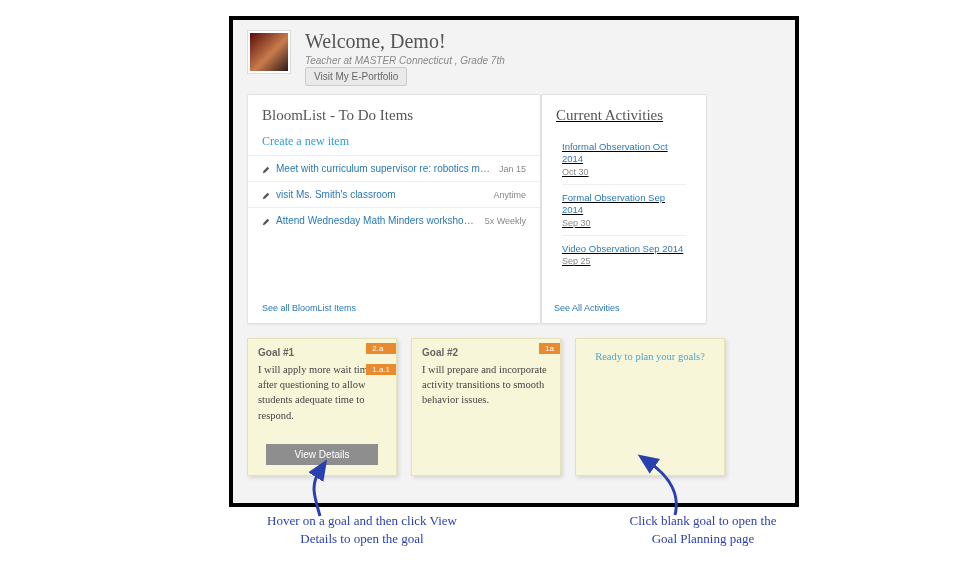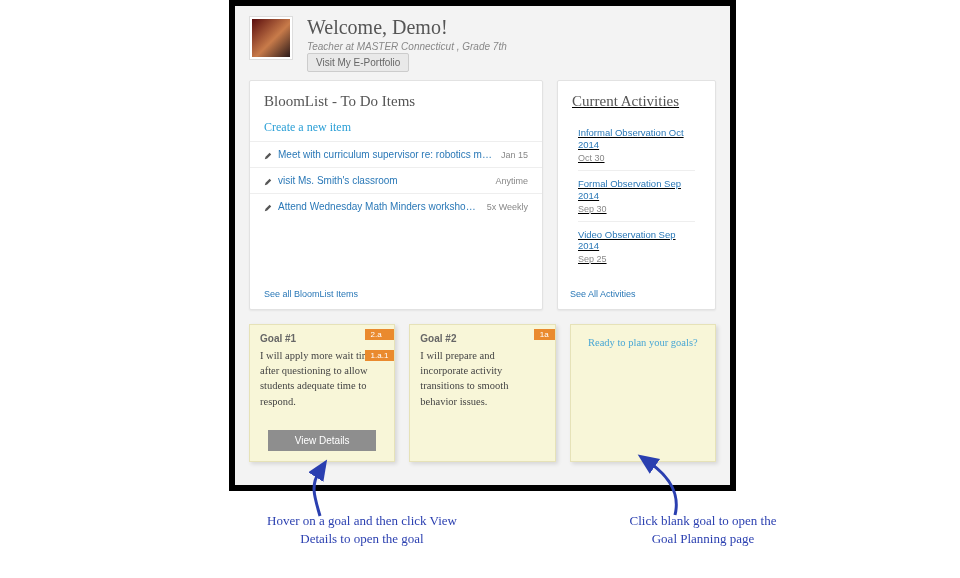--- a/index.html
+++ b/index.html
@@ -3,35 +3,35 @@
 <meta charset="utf-8">
 <style>
   * { box-sizing: border-box; margin: 0; padding: 0; }
   body {
     font-family: "Helvetica Neue", Arial, sans-serif;
     background: #fff;
     width: 960px; height: 578px;
     position: relative;
   }
   .frame {
-    position:absolute; left:229px; top:0; width:507px; height:491px;
-    border:6px solid #000000; background:#f3f3f3;
+    position:absolute; left:229px; top:16px; width:570px; height:491px;
+    border:4px solid #000000; background:#f3f3f3;
   }
   .header { padding:10px 14px 8px 14px; display:flex; gap:14px; }
   .avatar {
     width:44px; height:44px; background:#fff; border:1px solid #ddd; padding:2px;
   }
   .avatar-inner { width:100%; height:100%; background:linear-gradient(135deg,#5a0d0d,#c87b4a 55%,#2b1a1a); }
   .header h1 { font-family: Georgia, serif; font-weight:400; font-size:20px; color:#555; }
   .header .sub { font-size:10px; font-style:italic; color:#888; margin-top:2px; }
   .ep-btn {
     display:inline-block; font-size:10px; color:#666;
     background:#e9e9e9; border:1px solid #ccc; border-radius:2px; padding:3px 8px;
   }
-  .cards { display:flex; gap:14px; padding:0 14px; }
+  .cards { display:flex; padding:0 14px; }
   .card { background:#fff; border:1px solid #e2e2e2; border-radius:2px; box-shadow:0 1px 2px rgba(0,0,0,.06); }
   .bloom { width:294px; height:230px; position:relative; }
   .activities { width:166px; height:230px; position:relative;text-decoration:underline; }
   .card h2 { font-family: Georgia, serif; font-weight:400; font-size:15px; color:#555; padding:12px 14px 10px; }
   .create { font-family:Liberation Serif, serif; color:#2a9fd6; font-size:12px; padding:0 14px 6px; }
   .row { display:flex; align-items:center; gap:6px; padding:7px 14px; border-top:1px solid #eee; font-size:10px; }
   .row .pen { width:8px; height:8px; }
   .row .pen svg { width:8px; height:8px; }
   .row .link { color:#2a78b7; flex:1; white-space:nowrap; overflow:hidden; text-overflow:ellipsis; }
   .row .meta { color:#888; font-size:9px; }

